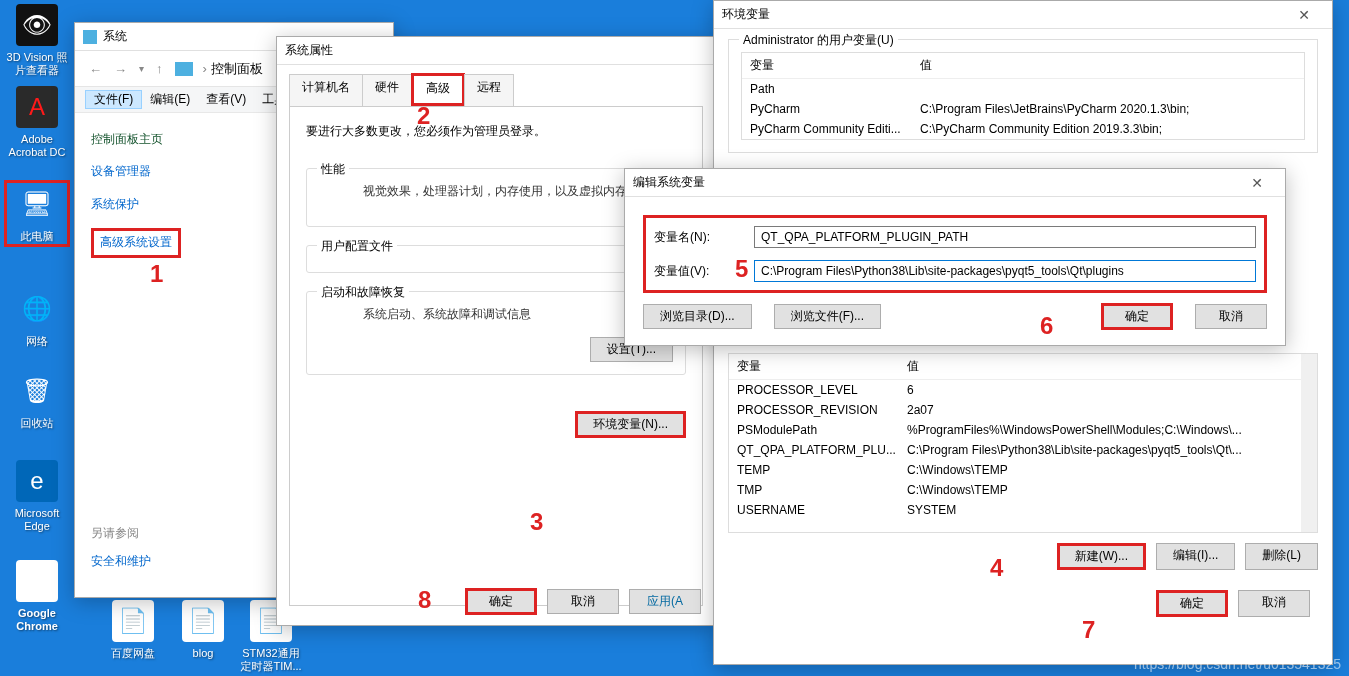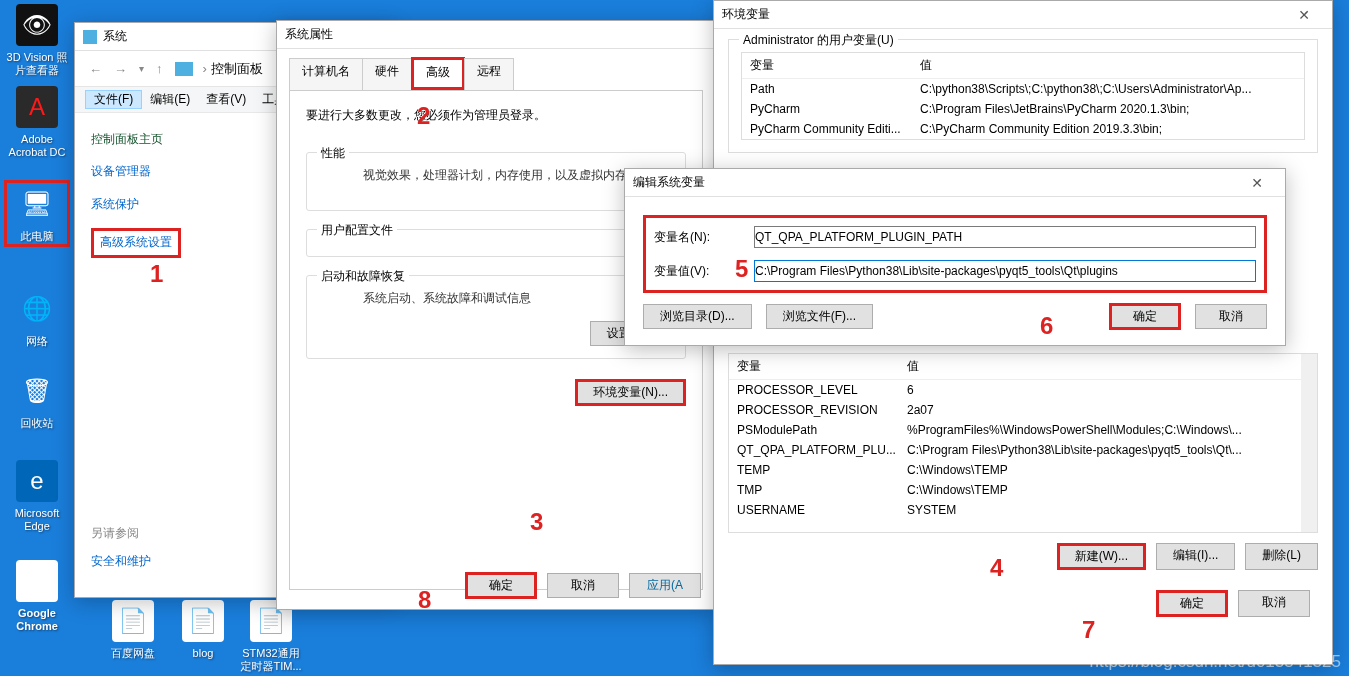--- a/index.html
+++ b/index.html
@@ -25,21 +25,21 @@
 .menu-row { height: 26px; display: flex; align-items: center; padding: 0 10px; font-size: 12px; background: #f5f6f7; border-bottom: 1px solid #e8e8e8; }
 .menu-row .mi { padding: 0 8px; cursor: pointer; }
 .file-menu { background: #cce8ff; border: 1px solid #99d1ff; padding: 2px 8px; }
 .side-panel { padding: 18px 16px; font-size: 12px; color: #333; }
 .side-panel .title2 { color: #14532d; margin-bottom: 14px; }
 .side-panel .link { color: #0066cc; margin-bottom: 14px; cursor: pointer; line-height: 1.6; }
 .side-panel .link.boxed { border: 3px solid #d22; display: inline-block; padding: 2px 6px; }
 .side-panel .footer-links { position: absolute; bottom: 12px; }
 
 
-#props-win { left: 276px; top: 20px; width: 440px; height: 590px; }
+#props-win { left: 276px; top: 36px; width: 440px; height: 590px; }
 .tabs { display: flex; padding: 8px 12px 0; font-size: 12px; }
 .tabs .tab { padding: 4px 12px 6px; border: 1px solid #ccc; border-bottom: none; background: #fff; margin-right: -1px; position: relative; }
 .tabs .tab.inactive { background: #f5f5f5; top: 1px; }
 .tabs .tab.boxed { border: 3px solid #d22; }
 .props-body { border: 1px solid #ccc; margin: 0 12px 12px; padding: 16px; font-size: 12px; height: 500px; position: relative; }
 .group-box { border: 1px solid #ddd; border-radius: 3px; padding: 14px 12px 12px; margin-bottom: 18px; position: relative; }
 .group-box .lg-title { position: absolute; top: -8px; left: 10px; background: #fff; padding: 0 4px; font-size: 12px; }
 .group-box .desc { color: #333; margin-bottom: 14px; margin-left: 44px; }
 .btn { display: inline-block; padding: 3px 16px; background: #e1e1e1; border: 1px solid #adadad; font-size: 12px; cursor: pointer; text-align: center; min-width: 72px; }
 .btn.boxed { border: 3px solid #d22; padding: 2px 15px; }
@@ -59,28 +59,28 @@
 .var-table .c2 { flex: 1; padding: 3px 8px; white-space: nowrap; overflow: hidden; text-overflow: ellipsis; }
 .scroll-box { position: relative; border: 1px solid #ddd; }
 .scroll-box .sbar { position: absolute; right: 0; top: 0; width: 16px; height: 100%; background: #f0f0f0; }
 .btn-row { display: flex; justify-content: flex-end; gap: 10px; margin-top: 10px; }
 
 
 #edit-win { left: 624px; top: 168px; width: 662px; height: 178px; z-index: 10; }
 .edit-body { padding: 18px; font-size: 12px; }
 .edit-row { display: flex; align-items: center; margin-bottom: 12px; }
 .edit-row label { width: 100px; }
-.edit-row input { flex: 1; padding: 3px 0; border: 1px solid #7a7a7a; font-size: 12px; }
+.edit-row input { flex: 1; padding: 3px 6px; border: 1px solid #7a7a7a; font-size: 12px; }
 .edit-inputs-box { border: 3px solid #d22; padding: 8px 8px; margin-bottom: 10px; }
-.edit-btns { display: flex; gap: 14px; align-items: center; }
+.edit-btns { display: flex; gap: 22px; align-items: center; }
 
 
 .anno { position: absolute; color: #d22; font-size: 24px; font-weight: bold; z-index: 50; font-family: sans-serif; }
 
-.watermark { position: absolute; right: 8px; bottom: 4px; color: rgba(255,255,255,.55); font-size: 17px; z-index: 60; }
+.watermark { position: absolute; right: 8px; bottom: 4px; color: rgba(255,255,255,.55); font-size: 14px; z-index: 60; }
 </style>
 </head>
 <body>
 
 <div id="desk-col">
     <div class="desktop-icon" style="left: 4px; top: 4px;">
       <div class="ico" style="background:#111;color:#fff">👁</div>
       <span>3D Vision 照片查看器</span>
     </div>
     <div class="desktop-icon" style="left: 4px; top: 86px;">
@@ -170,21 +170,21 @@
       <div class="desc">视觉效果，处理器计划，内存使用，以及虚拟内存</div>
     </div>
     <div class="group-box">
       <span class="lg-title">用户配置文件</span>
     </div>
     <div class="group-box">
       <span class="lg-title">启动和故障恢复</span>
       <div class="desc">系统启动、系统故障和调试信息</div>
       <div class="right-btn"><span class="btn">设置(T)...</span></div>
     </div>
-    <div class="right-btn" style="margin-top:20px">
+    <div class="right-btn" style="margin-top:36px">
       <span class="btn boxed">环境变量(N)...</span>
     </div>
   </div>
   <div class="props-footer">
     <span class="btn boxed">确定</span>
     <span class="btn">取消</span>
     <span class="btn" style="color:#0369a1">应用(A</span>
   </div>
 </div>
 
@@ -197,21 +197,20 @@
     <div class="env-group">
       <span class="lg-title">Administrator 的用户变量(U)</span>
       <div class="var-table">
         <div class="hdr">
             <div class="c1">变量</div>
             <div class="c2">值</div>
           </div>
         <div id="user-rows">
             <div class="row">
               <div class="c1">Path</div>
-              <div class="c2">C:\python38\Scripts\;C:\python38\;C:\Users\Administrator\Ap...</div>
             </div>
             <div class="row">
               <div class="c1">PyCharm</div>
               <div class="c2">C:\Program Files\JetBrains\PyCharm 2020.1.3\bin;</div>
             </div>
             <div class="row">
               <div class="c1">PyCharm Community Editi...</div>
               <div class="c2">C:\PyCharm Community Edition 2019.3.3\bin;</div>
             </div>
           </div>

